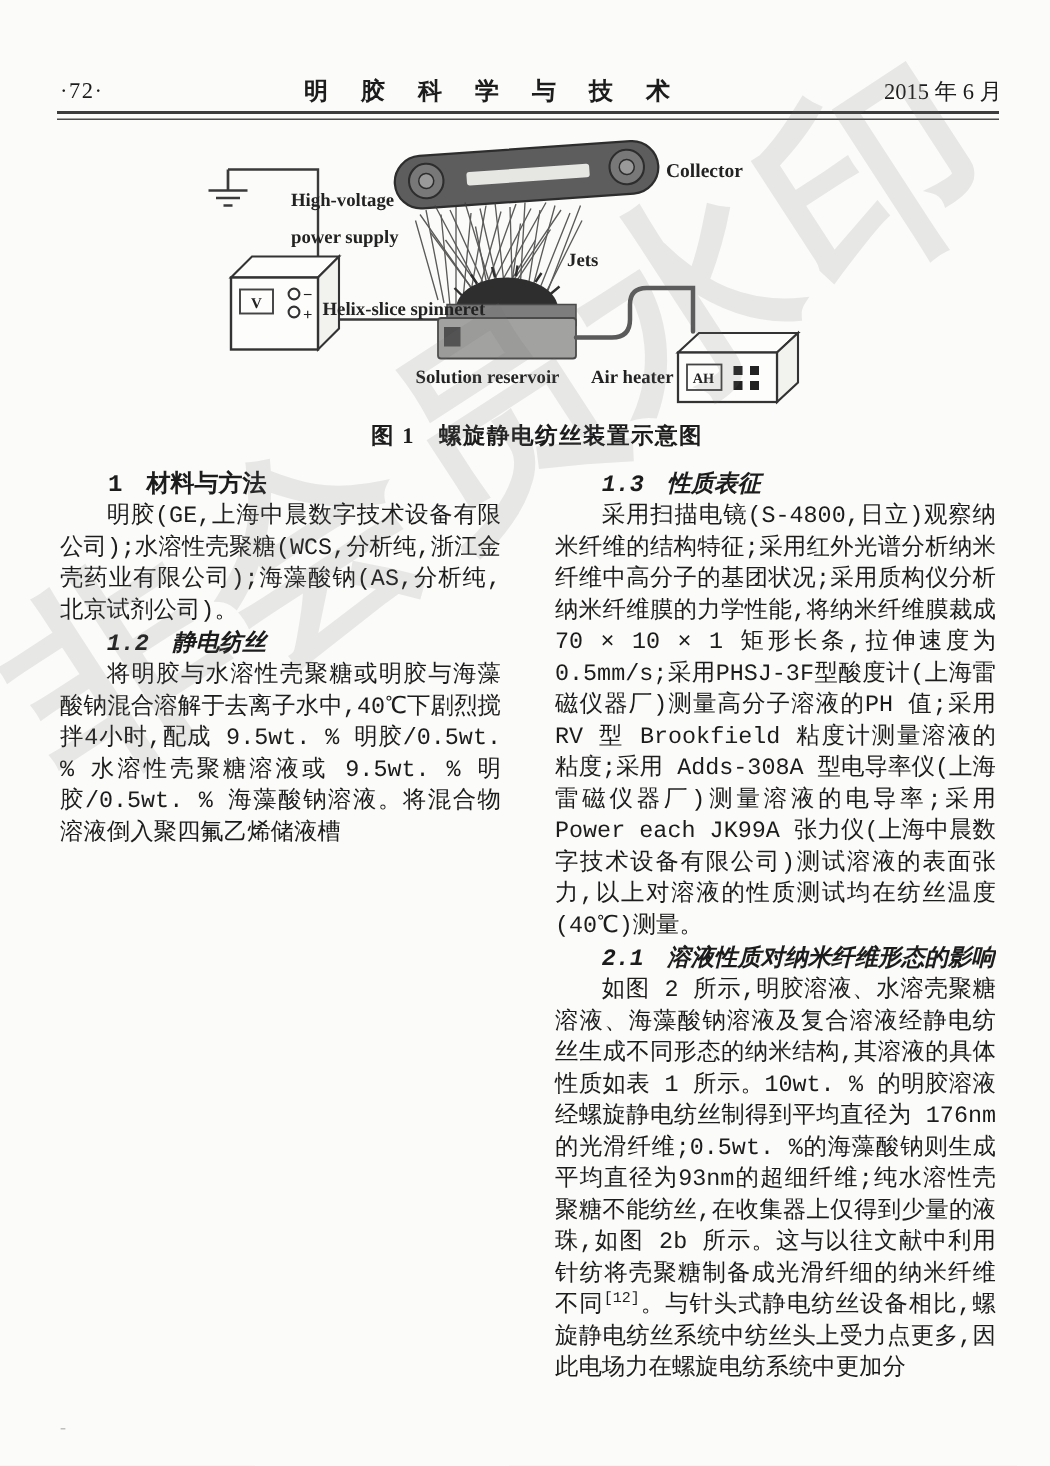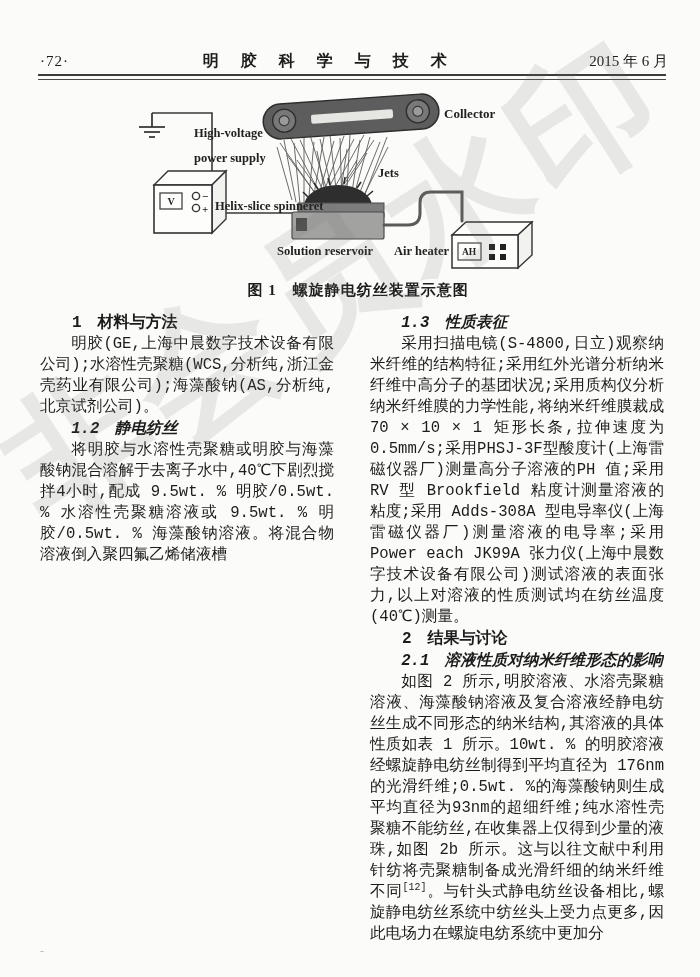--- a/index.html
+++ b/index.html
@@ -130,21 +130,20 @@
   <div class="columns">
     <div class="col">
       <p class="h1">1　材料与方法</p>
       <p>明胶(GE,上海中晨数字技术设备有限公司);水溶性壳聚糖(WCS,分析纯,浙江金壳药业有限公司);海藻酸钠(AS,分析纯,北京试剂公司)。</p>
       <p class="h2">1.2　静电纺丝</p>
       <p>将明胶与水溶性壳聚糖或明胶与海藻酸钠混合溶解于去离子水中,40℃下剧烈搅拌4小时,配成 9.5wt. % 明胶/0.5wt. % 水溶性壳聚糖溶液或 9.5wt. % 明胶/0.5wt. % 海藻酸钠溶液。将混合物溶液倒入聚四氟乙烯储液槽</p>
     </div>
     <div class="col">
       <p class="h2">1.3　性质表征</p>
       <p>采用扫描电镜(S-4800,日立)观察纳米纤维的结构特征;采用红外光谱分析纳米纤维中高分子的基团状况;采用质构仪分析纳米纤维膜的力学性能,将纳米纤维膜裁成 70 × 10 × 1 矩形长条,拉伸速度为 0.5mm/s;采用PHSJ-3F型酸度计(上海雷磁仪器厂)测量高分子溶液的PH 值;采用 RV 型 Brookfield 粘度计测量溶液的粘度;采用 Adds-308A 型电导率仪(上海雷磁仪器厂)测量溶液的电导率;采用Power each JK99A 张力仪(上海中晨数字技术设备有限公司)测试溶液的表面张力,以上对溶液的性质测试均在纺丝温度(40℃)测量。</p>
-      <p class="h1">2　结果与讨论</p>
       <p class="h2">2.1　溶液性质对纳米纤维形态的影响</p>
       <p><span>如图 2 所示,明胶溶液、水溶壳聚糖溶液、海藻酸钠溶液及复合溶液经静电纺丝生成不同形态的纳米结构,其溶液的具体性质如表 1 所示。10wt. % 的明胶溶液经螺旋静电纺丝制得到平均直径为 176nm 的光滑纤维;0.5wt. %的海藻酸钠则生成平均直径为93nm的超细纤维;纯水溶性壳聚糖不能纺丝,在收集器上仅得到少量的液珠,如图 2b 所示。这与以往文献中利用针纺将壳聚糖制备成光滑纤细的纳米纤维不同</span><sup>[12]</sup><span>。与针头式静电纺丝设备相比,螺旋静电纺丝系统中纺丝头上受力点更多,因此电场力在螺旋电纺系统中更加分</span></p>
     </div>
   </div>
 
   <div class="corner-mark">-</div>
 
 </div>
 
 </body></html>

